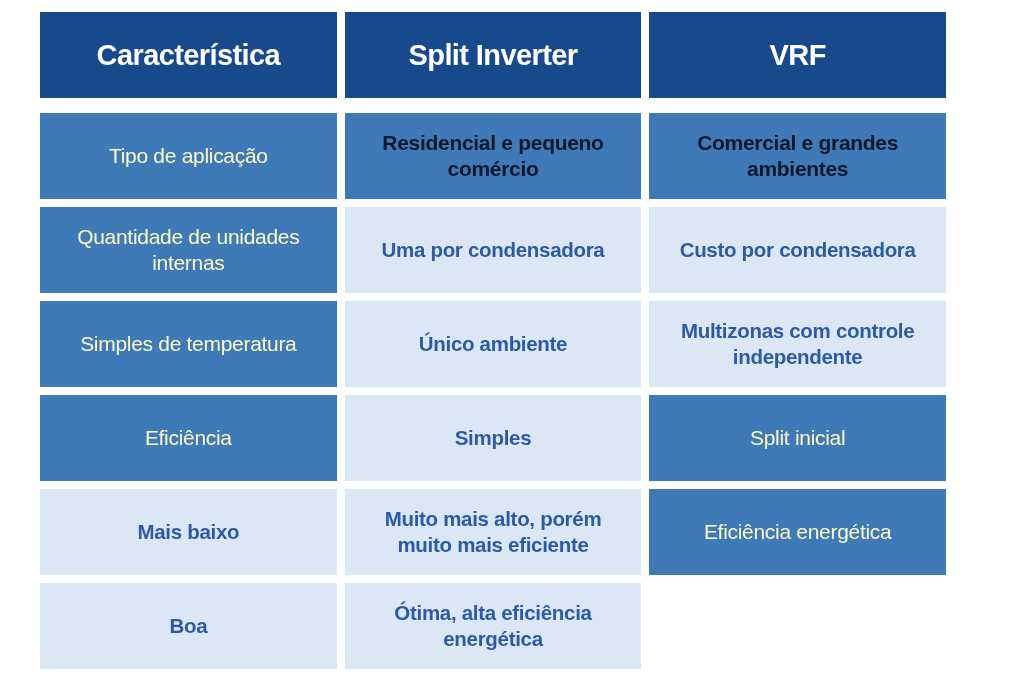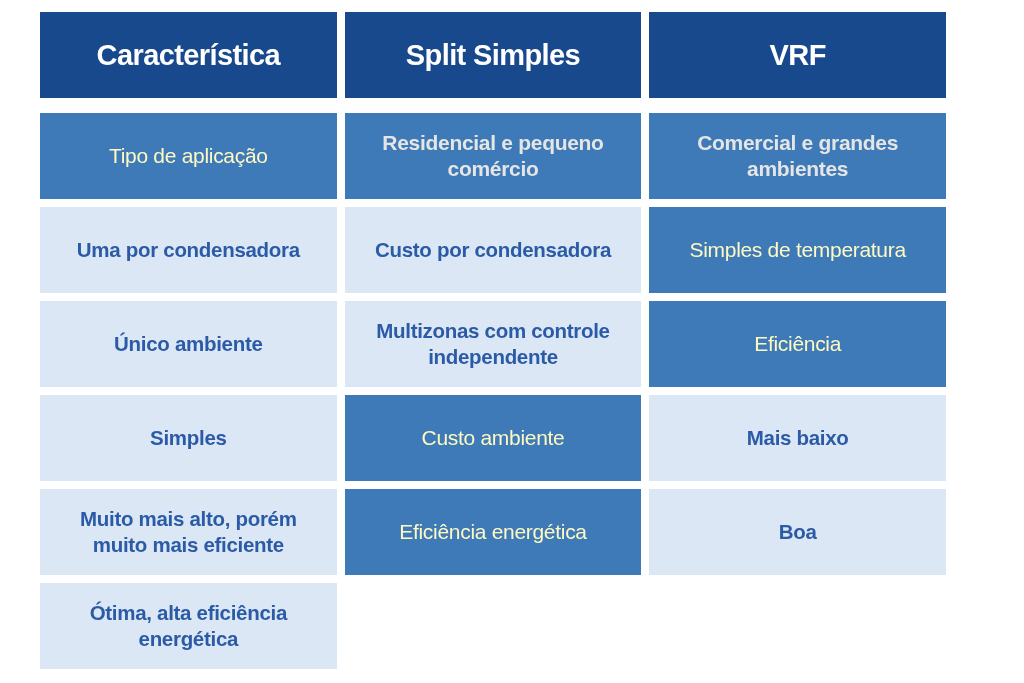--- a/index.html
+++ b/index.html
@@ -46,50 +46,51 @@
   .data {
     background: #dbe7f4;
     color: #2b5ba6;
     font-weight: 600;
     font-size: 20.5px;
     line-height: 1.25;
     letter-spacing: -0.3px;
   }
   .data.hl {
     background: #3e7ab7;
-    color: #e5e5e5;
+    color: #0f172a;
     font-weight: bold;
     font-size: 21px;
   }
 </style>
 </head>
 <body>
 
 <div class="page">
   <div class="grid">
 
     <div class="cell th">Característica</div>
-    <div class="cell th">Split Simples</div>
+    <div class="cell th">Split Inverter</div>
     <div class="cell th">VRF</div>
 
     <div class="cell feature">Tipo de aplicação</div>
     <div class="cell data hl">Residencial e pequeno comércio</div>
     <div class="cell data hl">Comercial e grandes ambientes</div>
 
+    <div class="cell feature">Quantidade de unidades internas</div>
     <div class="cell data">Uma por condensadora</div>
     <div class="cell data">Custo por condensadora</div>
 
     <div class="cell feature">Simples de temperatura</div>
     <div class="cell data">Único ambiente</div>
     <div class="cell data">Multizonas com controle independente</div>
 
     <div class="cell feature">Eficiência</div>
     <div class="cell data">Simples</div>
 
-    <div class="cell feature">Custo ambiente</div>
+    <div class="cell feature">Split inicial</div>
     <div class="cell data">Mais baixo</div>
     <div class="cell data">Muito mais alto, porém muito mais eficiente</div>
 
     <div class="cell feature">Eficiência energética</div>
     <div class="cell data">Boa</div>
     <div class="cell data">Ótima, alta eficiência energética</div>
 
   </div>
 </div>
 

